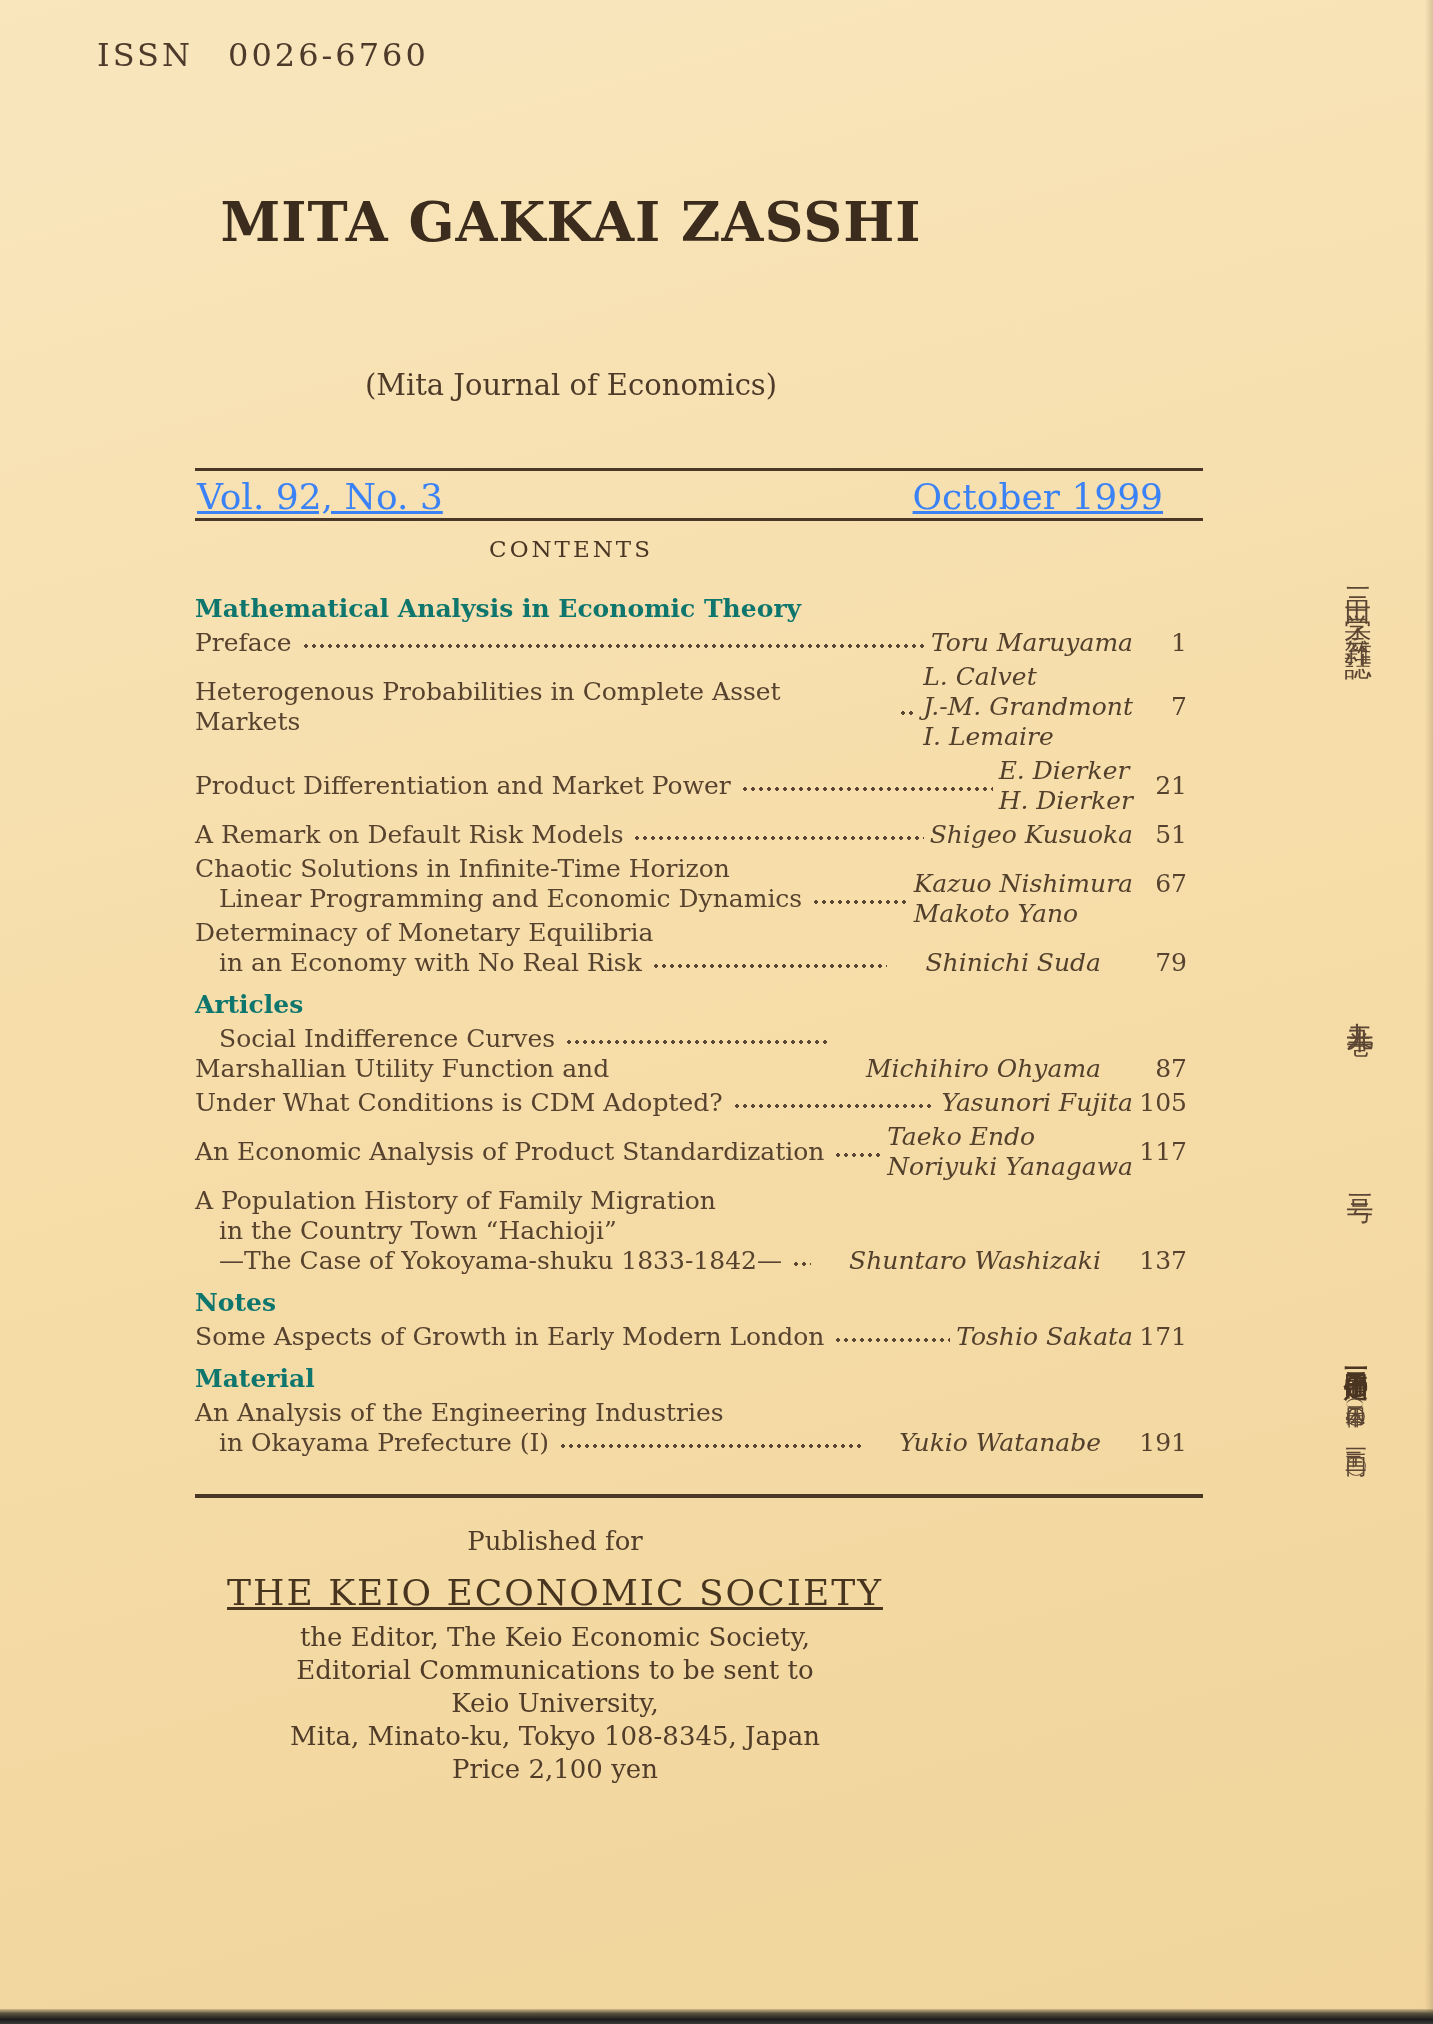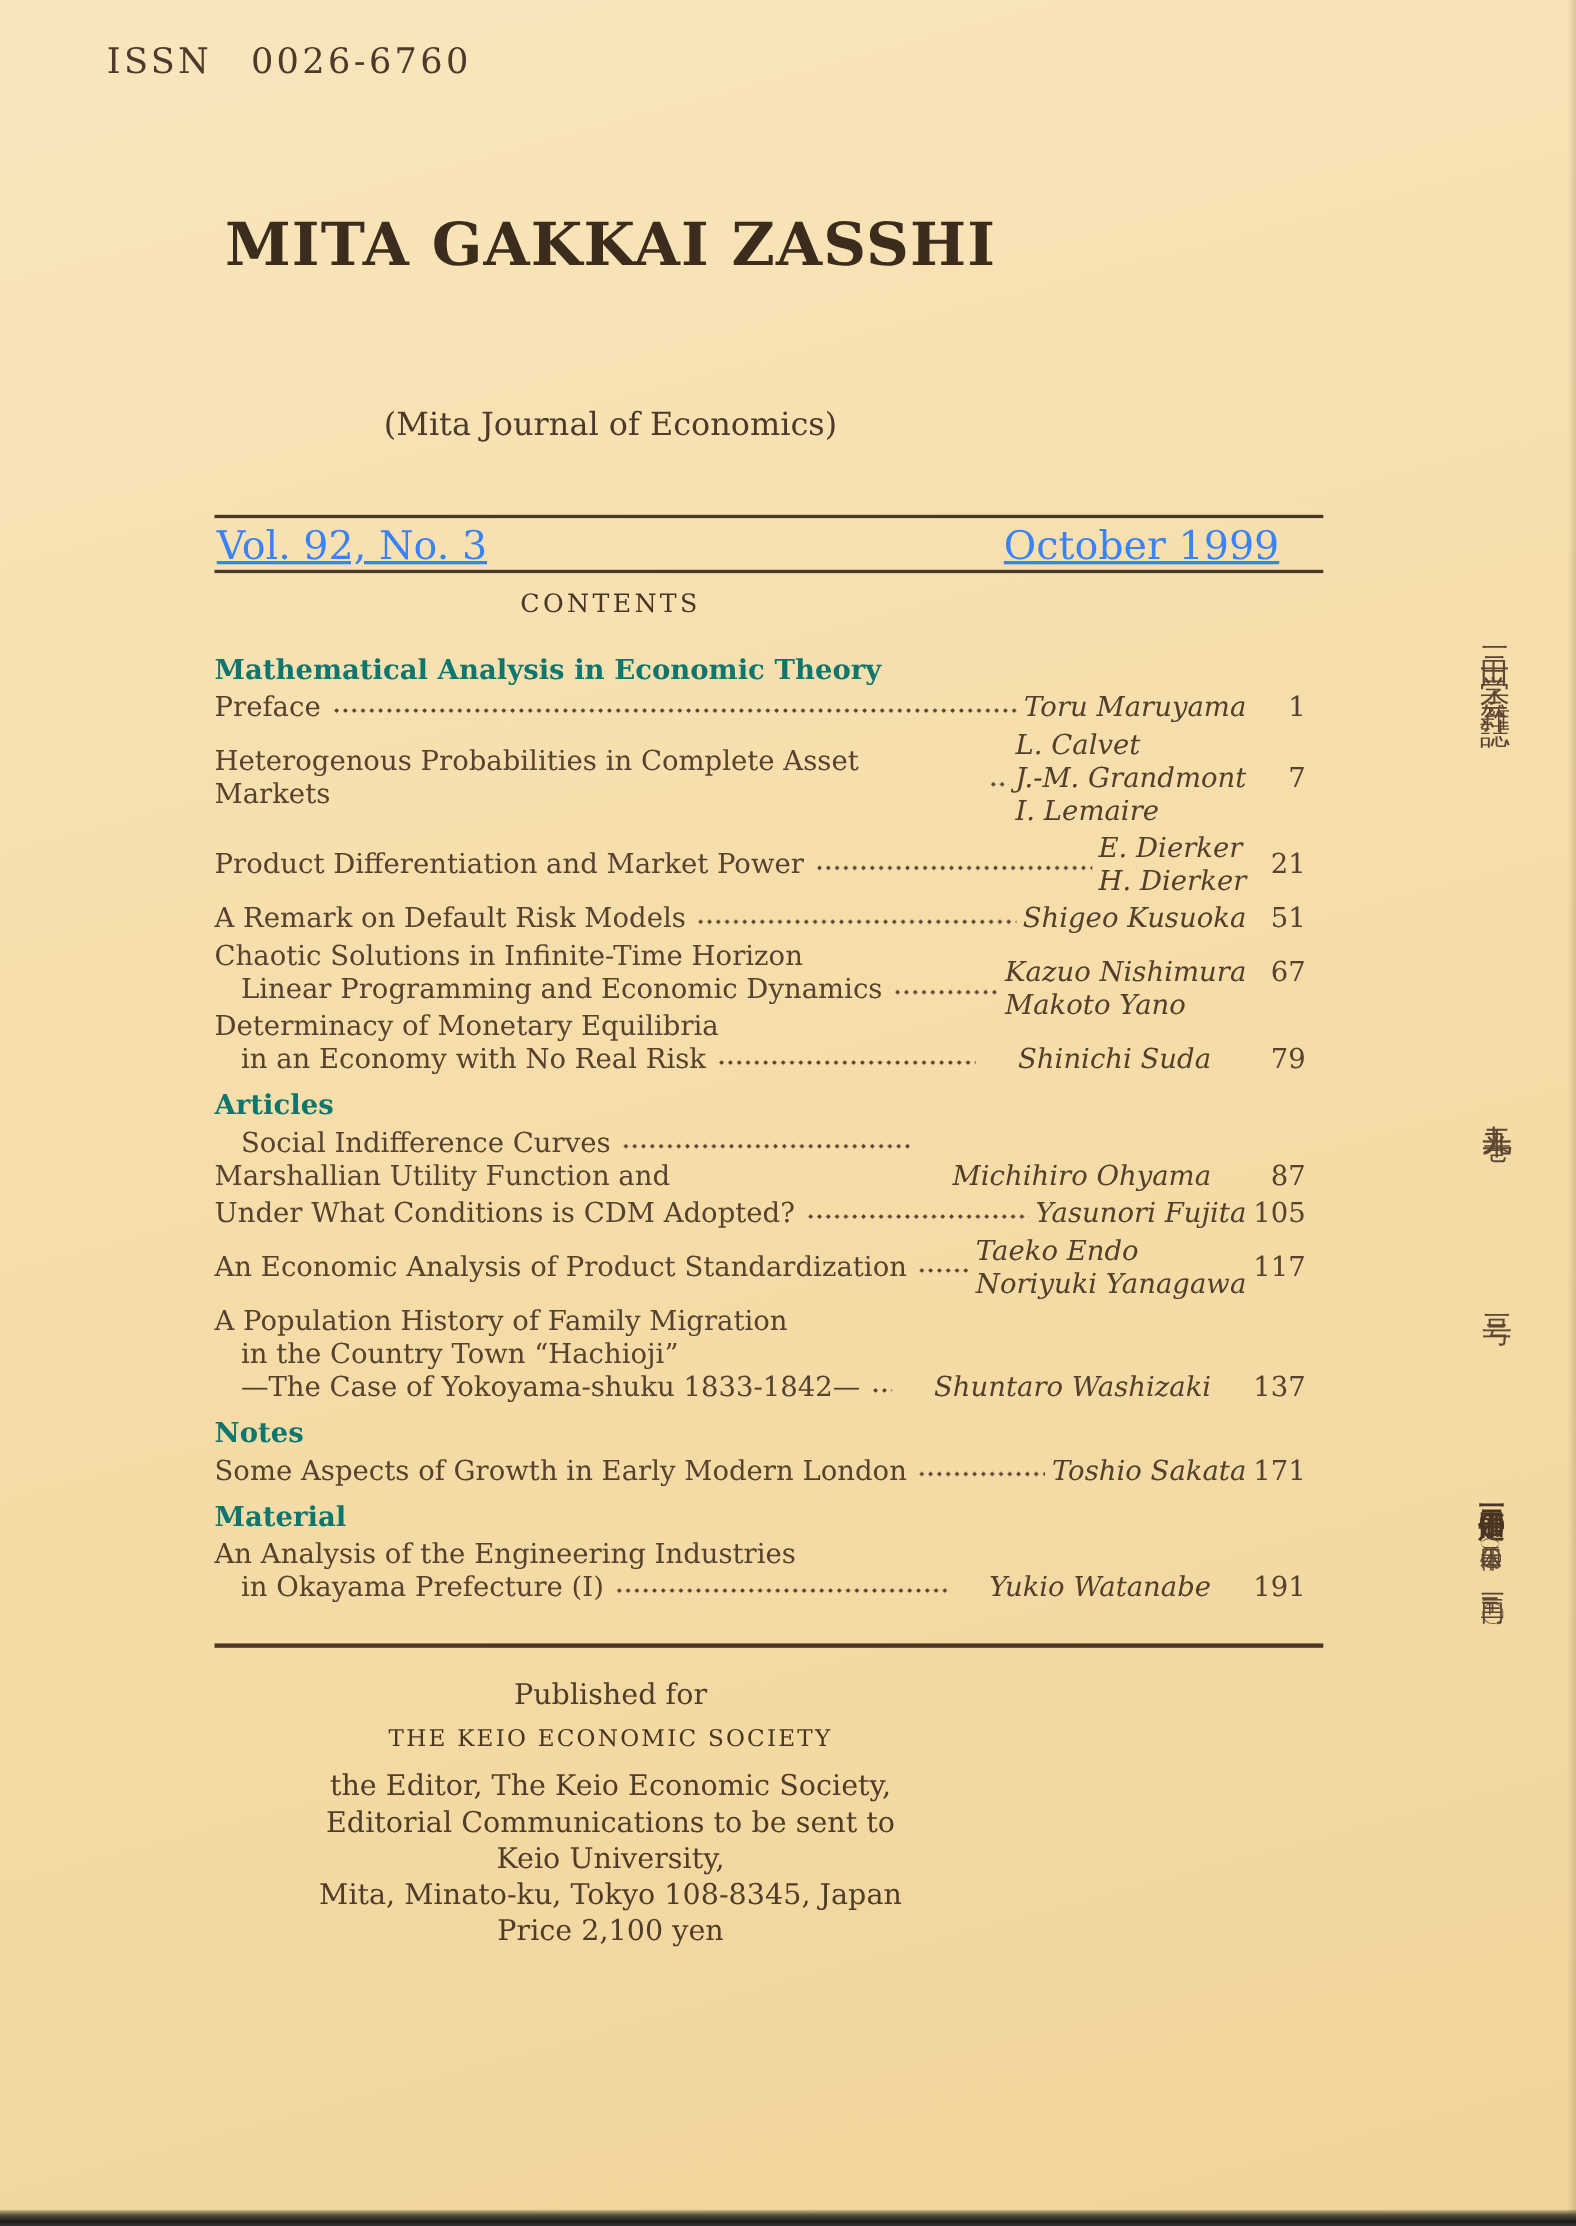--- a/index.html
+++ b/index.html
@@ -8,21 +8,21 @@
     width:1433px;height:2024px;
     background:linear-gradient(165deg,#f9e6bd 0%,#f6dda9 48%,#f0d49b 100%);
     font-family:"DejaVu Serif","Liberation Serif",serif;
     color:#55402b;
     overflow:hidden;
   }
   .issn{
     position:absolute;left:97px;top:36px;
     font-size:32px;letter-spacing:3px;word-spacing:22px;color:#4e3a2a;
   }
-  .main-col{position:absolute;left:195px;width:720px;text-align:center;}
+  .main-col{position:absolute;left:211px;width:720px;text-align:center;}
   .journal-title{top:190px;font-size:54px;font-weight:bold;letter-spacing:1px;color:#3c2c1d;}
   .journal-subtitle{top:368px;font-size:29px;color:#4e3a28;}
   .rule{position:absolute;left:195px;width:1008px;background:#4b3726;}
   .rule-top{top:468px;height:3px;}
   .rule-mid{top:518px;height:3px;}
   .rule-bottom{top:1494px;height:4px;}
   .vol-row{
     position:absolute;left:195px;width:1008px;top:476px;height:40px;
     display:flex;justify-content:space-between;align-items:center;
     font-size:36px;color:#3b82f6;
@@ -53,21 +53,21 @@
   .authors{
     font-style:italic;white-space:nowrap;
     padding-right:6px;color:#53402c;
   }
   .authors-offset{transform:translateY(15px);}
   .page{width:48px;text-align:right;white-space:nowrap;}
   .publisher{
     position:absolute;left:195px;width:720px;top:1524px;text-align:center;color:#503c29;
   }
   .published-for{font-size:26px;line-height:34px;}
-  .society{font-size:21px;letter-spacing:2px;line-height:40px;margin:2px 0 8px 0;color:#48351f;}
+  .society{font-size:36px;letter-spacing:2px;line-height:40px;margin:15px 0 8px 0;color:#48351f;text-decoration:underline;}
   .publisher-line{font-size:26px;line-height:33px;}
   .vertical{
     position:absolute;
     writing-mode:vertical-rl;text-orientation:upright;
     color:#5d4734;
   }
   .spine-title{left:1340px;top:566px;font-size:27px;letter-spacing:13px;}
   .spine-vol{left:1342px;top:1001px;font-size:27px;letter-spacing:3px;}
   .spine-issue{left:1342px;top:1173px;font-size:27px;letter-spacing:4px;}
   .spine-price{left:1340px;top:1356px;font-size:24px;}

